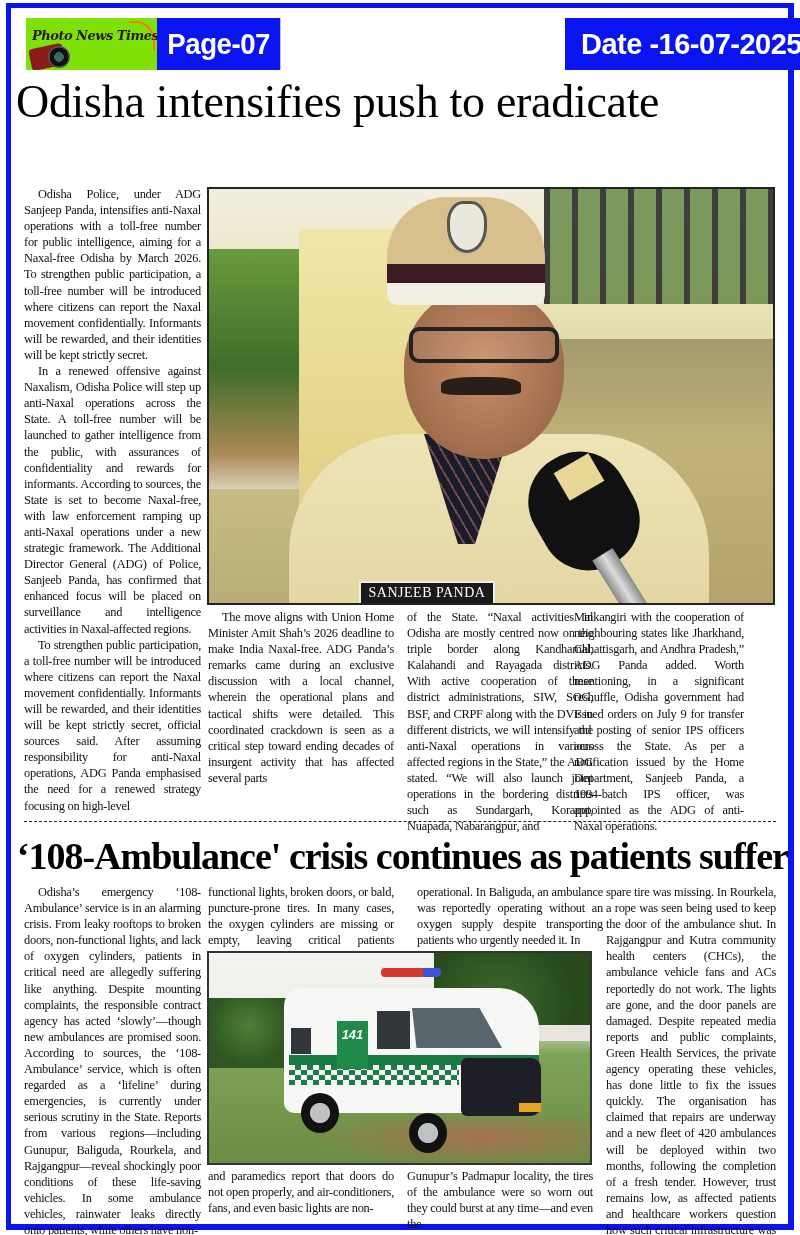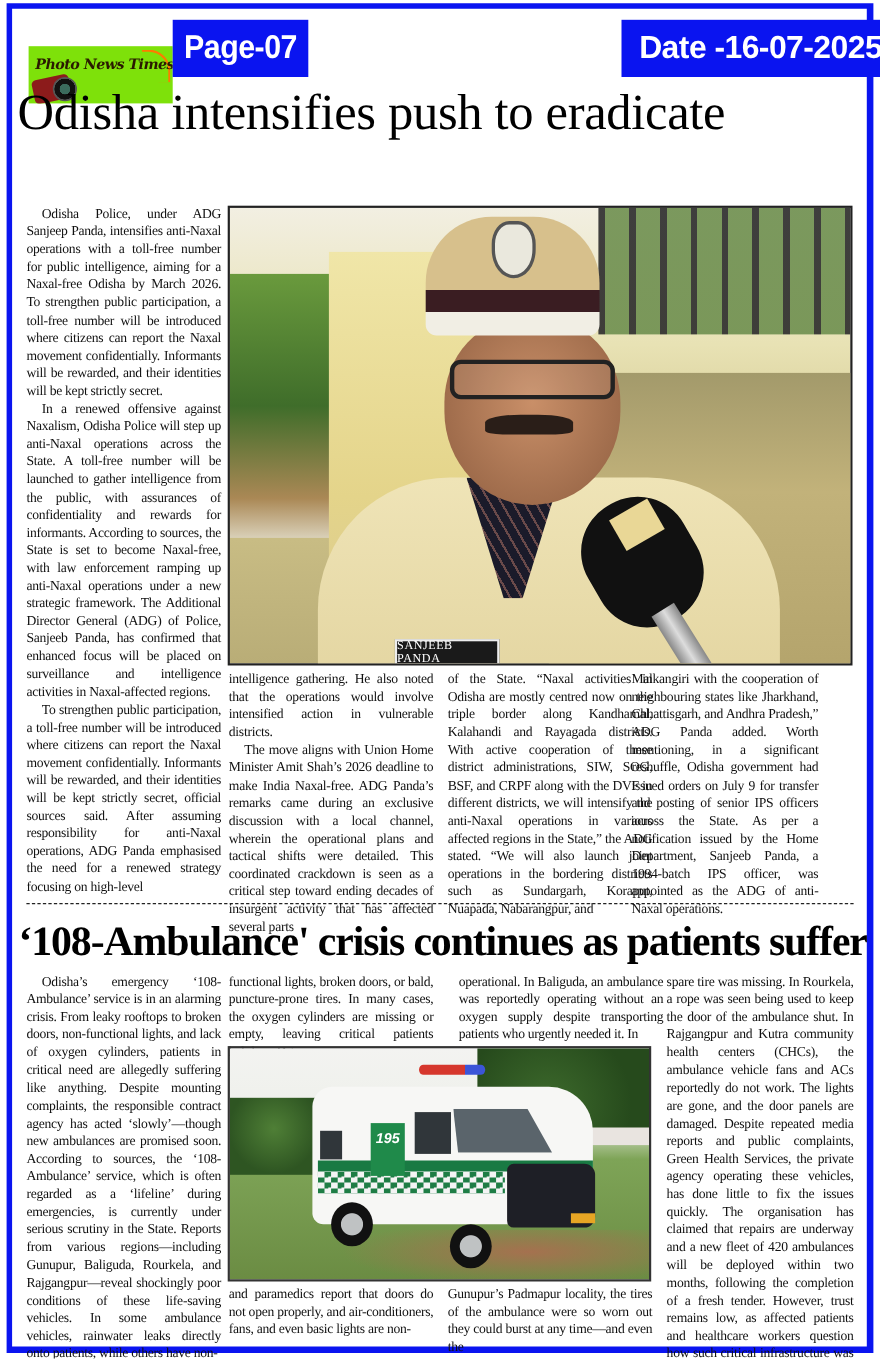--- a/index.html
+++ b/index.html
@@ -7,21 +7,21 @@
     body { position: relative; font-family: "Liberation Serif", "DejaVu Serif", serif; color: #111; }
 
     .frame {
       position: absolute; left: 6px; top: 3px; width: 788px; height: 1227px;
       border: 5px solid #0a14f0; border-right-width: 6px; border-bottom-width: 6px;
       background: #fff;
     }
 
     .masthead { position: absolute; left: 26px; top: 18px; height: 52px; display: flex; }
     .logo-box {
-      width: 131px; height: 52px; background: #7ee10a; position: relative; overflow: hidden; margin-top: 24px;
+      width: 131px; height: 52px; background: #7ee10a; position: relative; overflow: hidden;
     }
     .logo-text {
       position: absolute; left: 6px; top: 10px; font-family: "DejaVu Serif", serif;
       font-style: italic; font-weight: bold; font-size: 13px; color: #2a1a00; letter-spacing: -0.5px;
       white-space: nowrap;
     }
     .logo-camera {
       position: absolute; left: 4px; top: 28px; width: 34px; height: 22px;
       background: #8c1b1b; border-radius: 4px; transform: rotate(-12deg);
     }
@@ -120,23 +120,23 @@
     }
     .po-mic-flag {
       position: absolute; left: 350px; top: 272px; width: 40px; height: 32px;
       background: #e9d796; transform: rotate(-30deg);
     }
     .po-mic-handle {
       position: absolute; left: 400px; top: 360px; width: 24px; height: 70px;
       background: linear-gradient(90deg, #888, #ddd, #888); transform: rotate(-32deg);
     }
     .po-nameplate {
-      position: absolute; left: 150px; top: 392px; width: 95px; height: 24px;
+      position: absolute; left: 150px; top: 392px; width: 136px; height: 24px;
       background: #1a1a1a; border: 2px solid #eee; color: #fff; font-family: "Liberation Serif", serif;
-      font-size: 11px; display: flex; align-items: center; justify-content: center; letter-spacing: 0.5px;
+      font-size: 14px; display: flex; align-items: center; justify-content: center; letter-spacing: 0.5px;
     }
 
     .divider-dashed {
       position: absolute; left: 24px; top: 821px; width: 752px; height: 0;
       border-top: 1.5px dashed #222;
     }
 
     .headline-2 {
       position: absolute; left: 16px; top: 834px; width: 772px; text-align: right;
       font-size: 38px; line-height: 44px; color: #000; letter-spacing: -1px;
@@ -242,21 +242,20 @@
   <div class="po-mustache"></div>
   <div class="po-cap"></div>
   <div class="po-emblem"></div>
   <div class="po-mic"></div>
   <div class="po-mic-flag"></div>
   <div class="po-mic-handle"></div>
   <div class="po-nameplate">SANJEEB PANDA</div>
 </div>
 
 <div class="col" style="left:208px; top:609px; width:186px;">
-  <p class="cont">intelligence gathering. He also noted that the operations would involve intensified action in vulnerable districts.</p>
   <p>The move aligns with Union Home Minister Amit Shah’s 2026 deadline to make India Naxal-free. ADG Panda’s remarks came during an exclusive discussion with a local channel, wherein the operational plans and tactical shifts were detailed. This coordinated crackdown is seen as a critical step toward ending decades of insurgent activity that has affected several parts</p>
 </div>
 <div class="col" style="left:407px; top:609px; width:186px;">
   <p class="cont">of the State. “Naxal activities in Odisha are mostly centred now on the triple border along Kandhamal, Kalahandi and Rayagada districts. With active cooperation of these district administrations, SIW, SOG, BSF, and CRPF along with the DVF in different districts, we will intensify the anti-Naxal operations in various affected regions in the State,” the ADG stated. “We will also launch joint operations in the bordering districts such as Sundargarh, Koraput, Nuapada, Nabarangpur, and</p>
 </div>
 <div class="col" style="left:574px; top:609px; width:170px;">
   <p class="cont">Malkangiri with the cooperation of neighbouring states like Jharkhand, Chhattisgarh, and Andhra Pradesh,” ADG Panda added. Worth mentioning, in a significant reshuffle, Odisha government had issued orders on July 9 for transfer and posting of senior IPS officers across the State. As per a notification issued by the Home Department, Sanjeeb Panda, a 1994-batch IPS officer, was appointed as the ADG of anti-Naxal operations.</p>
 </div>
 
 <div class="divider-dashed"></div>
@@ -278,21 +277,21 @@
   <div class="pa-trees-right"></div>
   <div class="pa-trees-left"></div>
   <div class="pa-wall"></div>
   <div class="pa-dirt"></div>
   <div class="pa-van"></div>
   <div class="pa-van-green"></div>
   <div class="pa-van-stripe"></div>
   <div class="pa-windshield"></div>
   <div class="pa-window"></div>
   <div class="pa-window2"></div>
-  <div class="pa-108">195</div>
+  <div class="pa-108">141</div>
   <div class="pa-siren"></div>
   <div class="pa-van-front"></div>
   <div class="pa-plate"></div>
   <div class="pa-wheel" style="left:92px; top:140px;"></div>
   <div class="pa-wheel" style="left:200px; top:160px;"></div>
 </div>
 
 <div class="col" style="left:208px; top:1168px; width:186px;">
   <p class="cont">and paramedics report that doors do not open properly, and air-conditioners, fans, and even basic lights are non-</p>
 </div>

